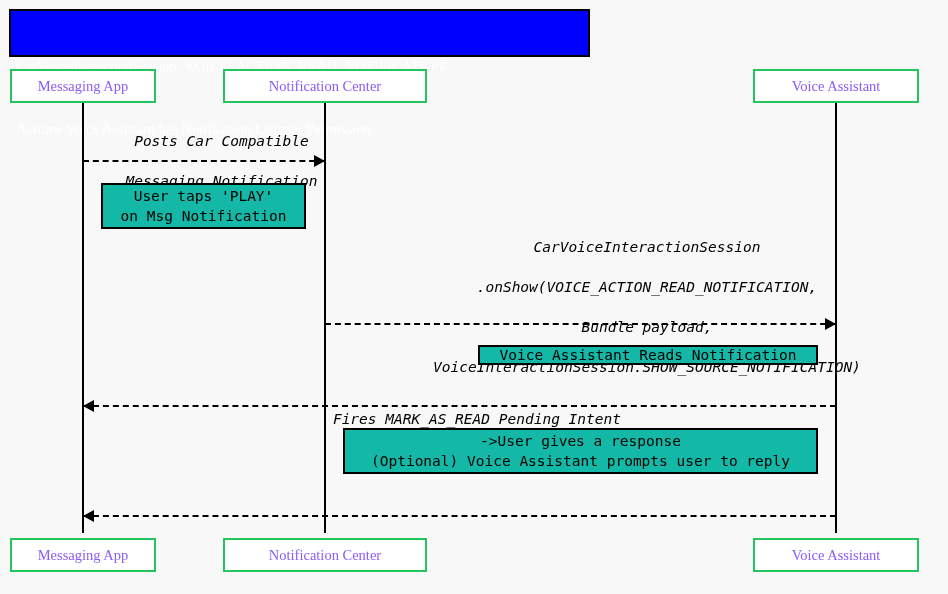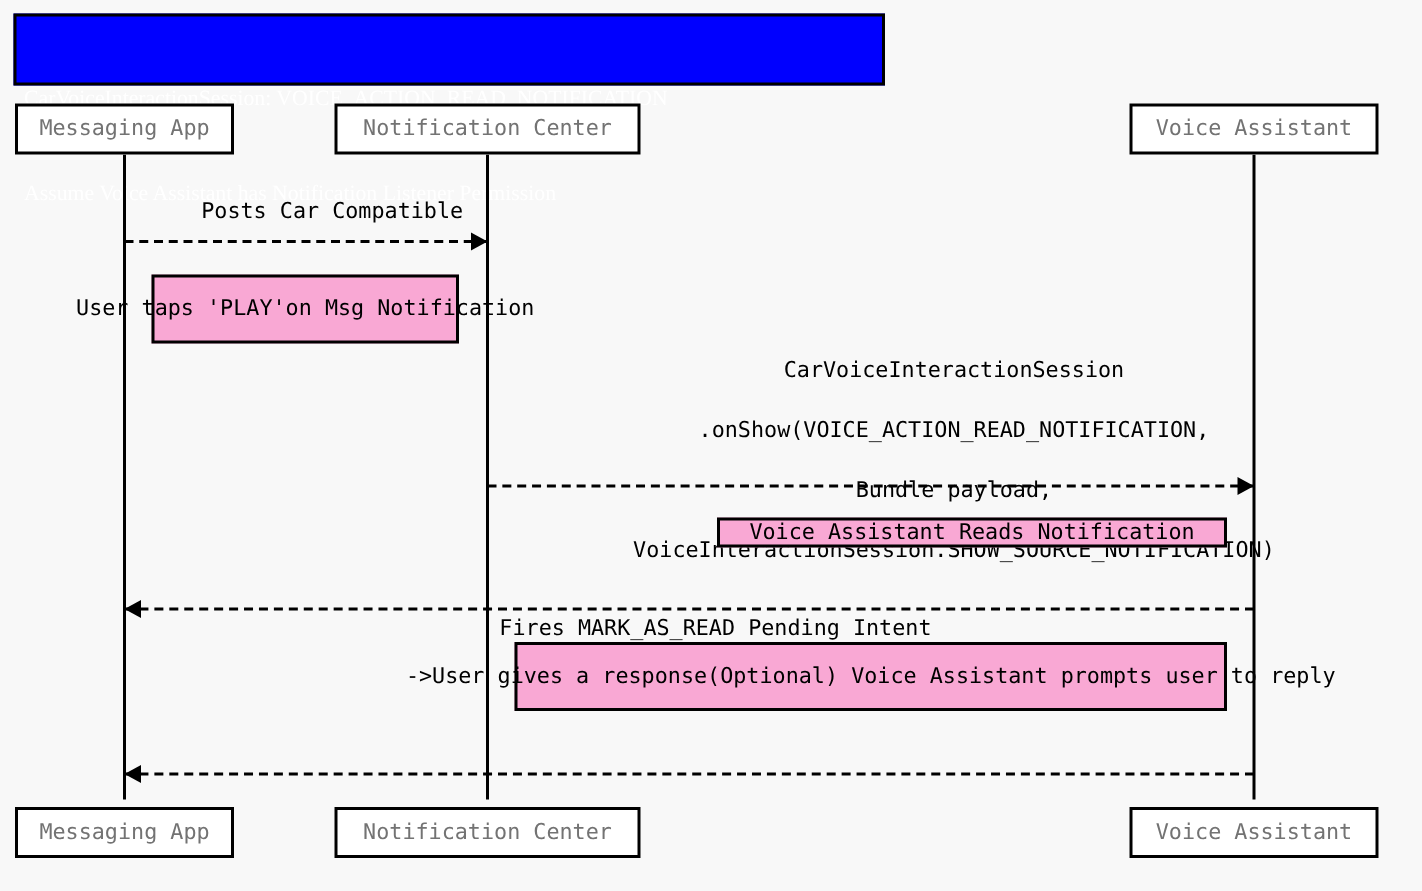--- a/index.html
+++ b/index.html
@@ -37,29 +37,30 @@
     font-family: Liberation Serif, serif;
   }
   .title-banner .line {
     display: block;
     letter-spacing: 0px;
   }
 
   
   .participant {
     position: absolute;
-    border: 2px solid #000000;
+    border: 2px solid #22c55e;
     background: #ffffff;
     box-sizing: border-box;
     display: flex;
     align-items: center;
     justify-content: center;
-    color: #737373;
+    color: #8b5cf6;
     font-size: 14.5px;
     white-space: nowrap;
+    font-family: Liberation Serif, serif;
   }
 
   
   .lifeline {
     position: absolute;
     width: 2px;
     background: #000000;
   }
 
   
@@ -81,35 +82,36 @@
   .arrowhead.left {
     border-right: 11px solid #000000;
   }
   .msg-label {
     position: absolute;
     color: #000000;
     font-size: 14.5px;
     line-height: 20px;
     text-align: center;
     white-space: pre;
+    font-style: italic;
   }
 
   
   .note {
     position: absolute;
-    background: #f9a8d4;
+    background: #14b8a6;
     border: 2px solid #000000;
     box-sizing: border-box;
     color: #000000;
     font-size: 14.5px;
     line-height: 20px;
     text-align: center;
     white-space: pre;
     display: flex;
-    flex-direction: row;
+    flex-direction: column;
     align-items: center;
     justify-content: center;
   }
 </style>
 </head>
 <body>
 
 <div id="diagram">
 
   <div class="title-banner">
@@ -126,30 +128,31 @@
   </div>
   <div class="participant" style="left:223px; top:69px; width:204px; height:34px;">
     <span>Notification Center</span>
   </div>
   <div class="participant" style="left:753px; top:69px; width:166px; height:34px;">
     <span>Voice Assistant</span>
   </div>
 
   <div class="msg-label" style="left:83px; top:111px; width:242px;">
     <span>Posts Car Compatible</span><br>
+    <span>Messaging Notification</span>
   </div>
   <div class="msg-line" style="left:83px; top:160px; width:242px;"></div>
   <div class="arrowhead right" style="left:314px; top:155px;"></div>
 
   <div class="note" style="left:101px; top:183px; width:205px; height:46px;">
     <span>User taps 'PLAY'</span>
     <span>on Msg Notification</span>
   </div>
 
-  <div class="msg-label" style="left:325px; top:217px; width:587px;">
+  <div class="msg-label" style="left:336px; top:217px; width:587px;">
     <span>CarVoiceInteractionSession</span><br>
     <span>.onShow(VOICE_ACTION_READ_NOTIFICATION,</span><br>
     <span>Bundle payload,</span><br>
     <span>VoiceInteractionSession.SHOW_SOURCE_NOTIFICATION)</span>
   </div>
   <div class="msg-line" style="left:325px; top:323px; width:511px;"></div>
   <div class="arrowhead right" style="left:825px; top:318px;"></div>
 
   <div class="note" style="left:478px; top:345px; width:340px; height:20px;">
     <span>Voice Assistant Reads Notification</span>

